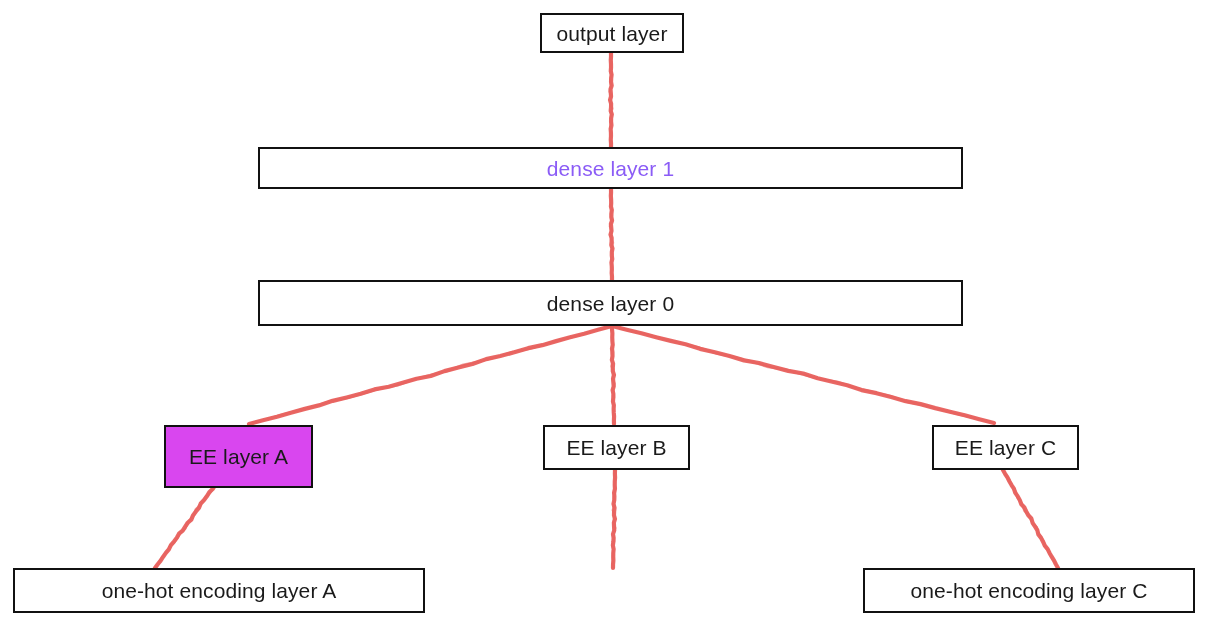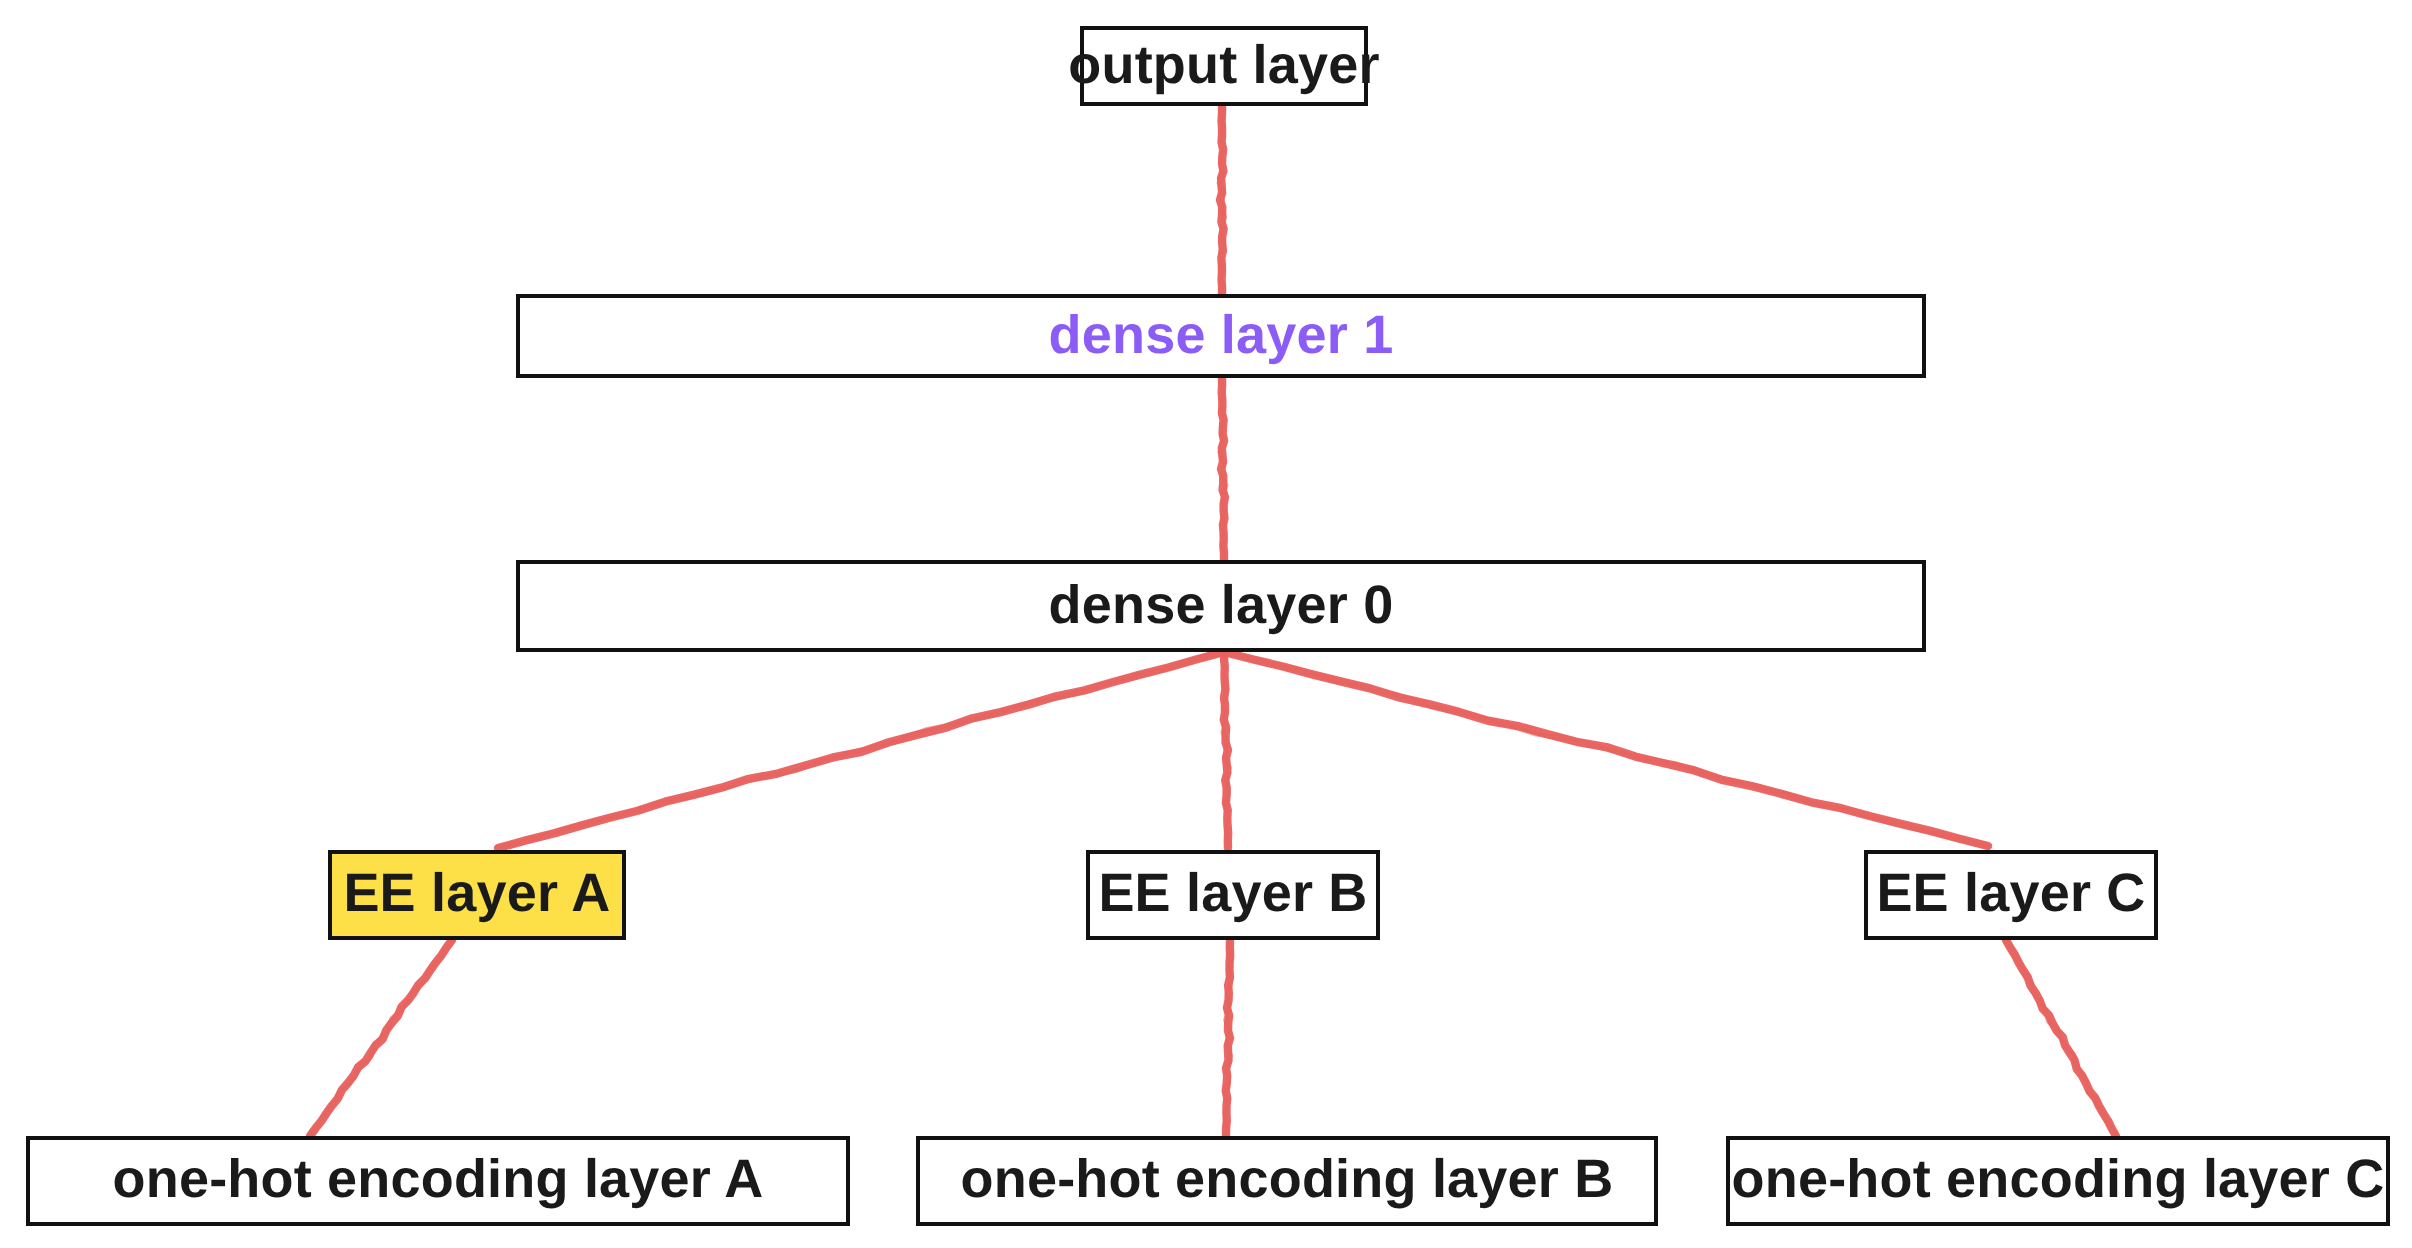--- a/index.html
+++ b/index.html
@@ -29,25 +29,24 @@
   }
   .node {
     position: absolute;
     box-sizing: border-box;
     border: 2.5px solid #111111;
     background: #ffffff;
     display: flex;
     align-items: center;
     justify-content: center;
     color: #1a1a1a;
-    font-size: 27px;
+    font-size: 21px;
     line-height: 1;
     letter-spacing: 0.1px;
     white-space: nowrap;
-    font-weight: bold;
   }
   .node .label {
     display: block;
     transform: translateY(-0.5px);
   }
   
   #node-output      { left: 540px; top: 13px;  width: 144px; height: 40px; }
   #node-dense1      { left: 258px; top: 147px; width: 705px; height: 42px; }
   #node-dense0      { left: 258px; top: 280px; width: 705px; height: 46px; }
   #node-ee-a        { left: 164px; top: 425px; width: 149px; height: 45px; }
@@ -88,37 +87,34 @@
   </div>
 
   <div class="node" id="node-dense1" style="left: 258px; top: 147px; width: 705px; height: 42px; border-color: rgb(17, 17, 17); background: rgb(255, 255, 255); color: #8b5cf6;">
     <span class="label">dense layer 1</span>
   </div>
 
   <div class="node" id="node-dense0" style="left: 258px; top: 280px; width: 705px; height: 46px; border-color: rgb(17, 17, 17); background: rgb(255, 255, 255); color: rgb(26, 26, 26);">
     <span class="label">dense layer 0</span>
   </div>
 
-  <div class="node" id="node-ee-a" style="left: 164px; top: 425px; width: 149px; height: 45px; border-color: rgb(17, 17, 17); background: #fde047; color: rgb(26, 26, 26);">
+  <div class="node" id="node-ee-a" style="left: 164px; top: 425px; width: 149px; height: 63px; border-color: rgb(17, 17, 17); background: #d946ef; color: rgb(26, 26, 26);">
     <span class="label">EE layer A</span>
   </div>
 
   <div class="node" id="node-ee-b" style="left: 543px; top: 425px; width: 147px; height: 45px; border-color: rgb(17, 17, 17); background: rgb(255, 255, 255); color: rgb(26, 26, 26);">
     <span class="label">EE layer B</span>
   </div>
 
   <div class="node" id="node-ee-c" style="left: 920px; top: 425px; width: 147px; height: 45px; border-color: rgb(17, 17, 17); background: rgb(255, 255, 255); color: rgb(26, 26, 26); margin-left: 12px;">
     <span class="label">EE layer C</span>
   </div>
 
   <div class="node" id="node-onehot-a" style="left: 13px; top: 568px; width: 412px; height: 45px; border-color: rgb(17, 17, 17); background: rgb(255, 255, 255); color: rgb(26, 26, 26); align-items: center;">
     <span class="label">one-hot encoding layer A</span>
   </div>
 
-  <div class="node" id="node-onehot-b" style="left: 458px; top: 568px; width: 371px; height: 45px; border-color: rgb(17, 17, 17); background: rgb(255, 255, 255); color: rgb(26, 26, 26);">
-    <span class="label">one-hot encoding layer B</span>
-  </div>
 
   <div class="node" id="node-onehot-c" style="left: 863px; top: 568px; width: 332px; height: 45px; border-color: rgb(17, 17, 17); background: rgb(255, 255, 255); color: rgb(26, 26, 26);">
     <span class="label">one-hot encoding layer C</span>
   </div>
 
 </div>
 
 </body></html>

